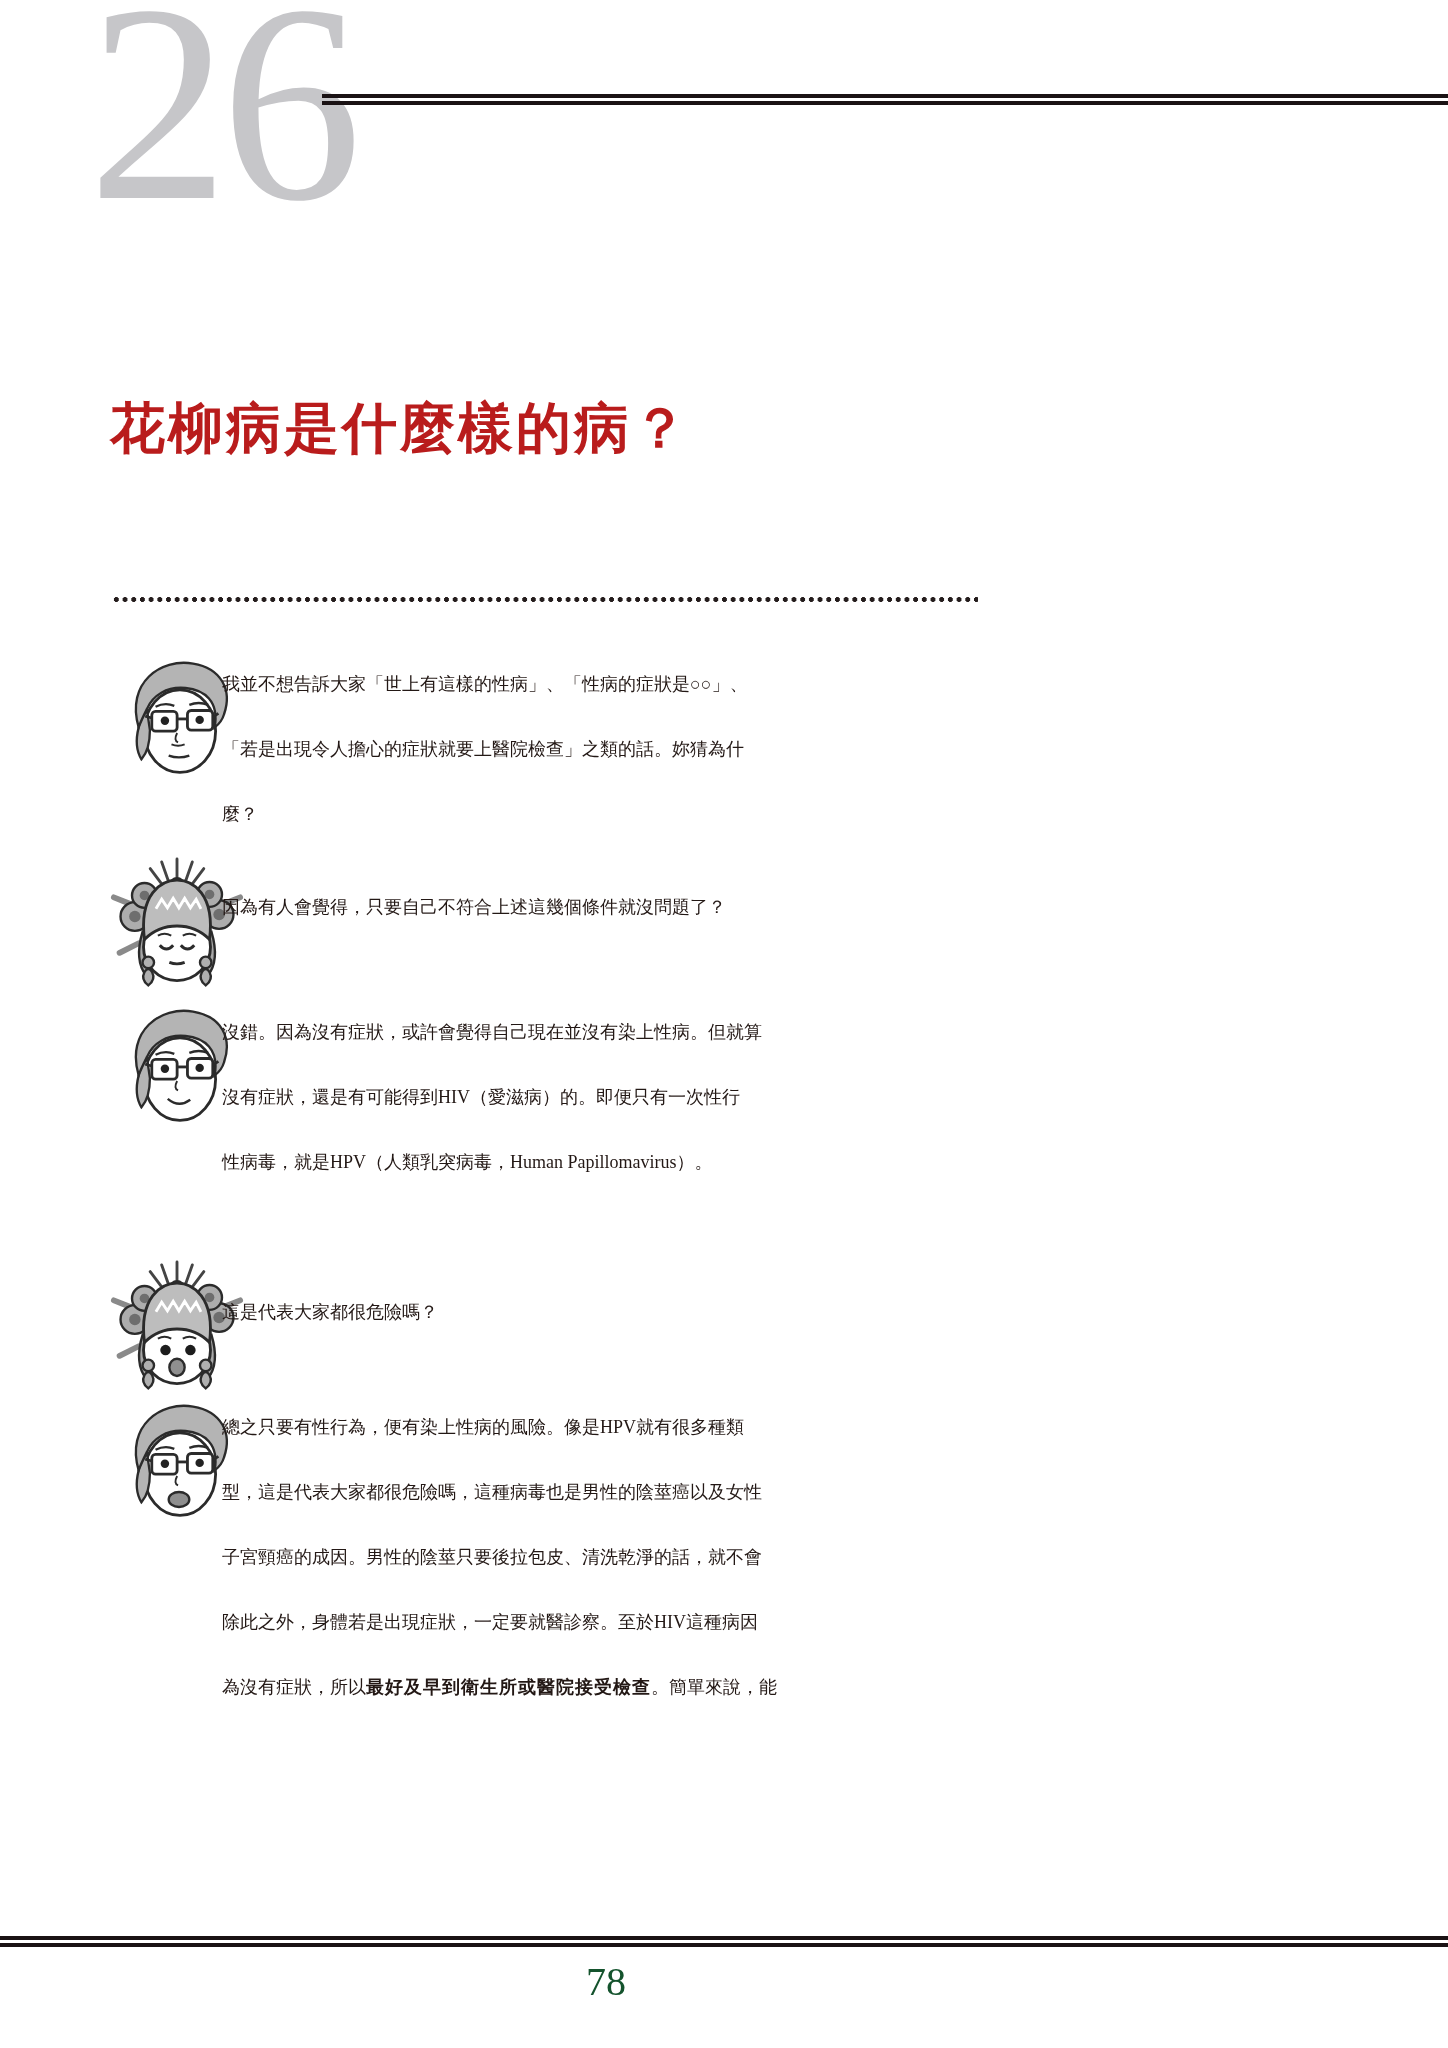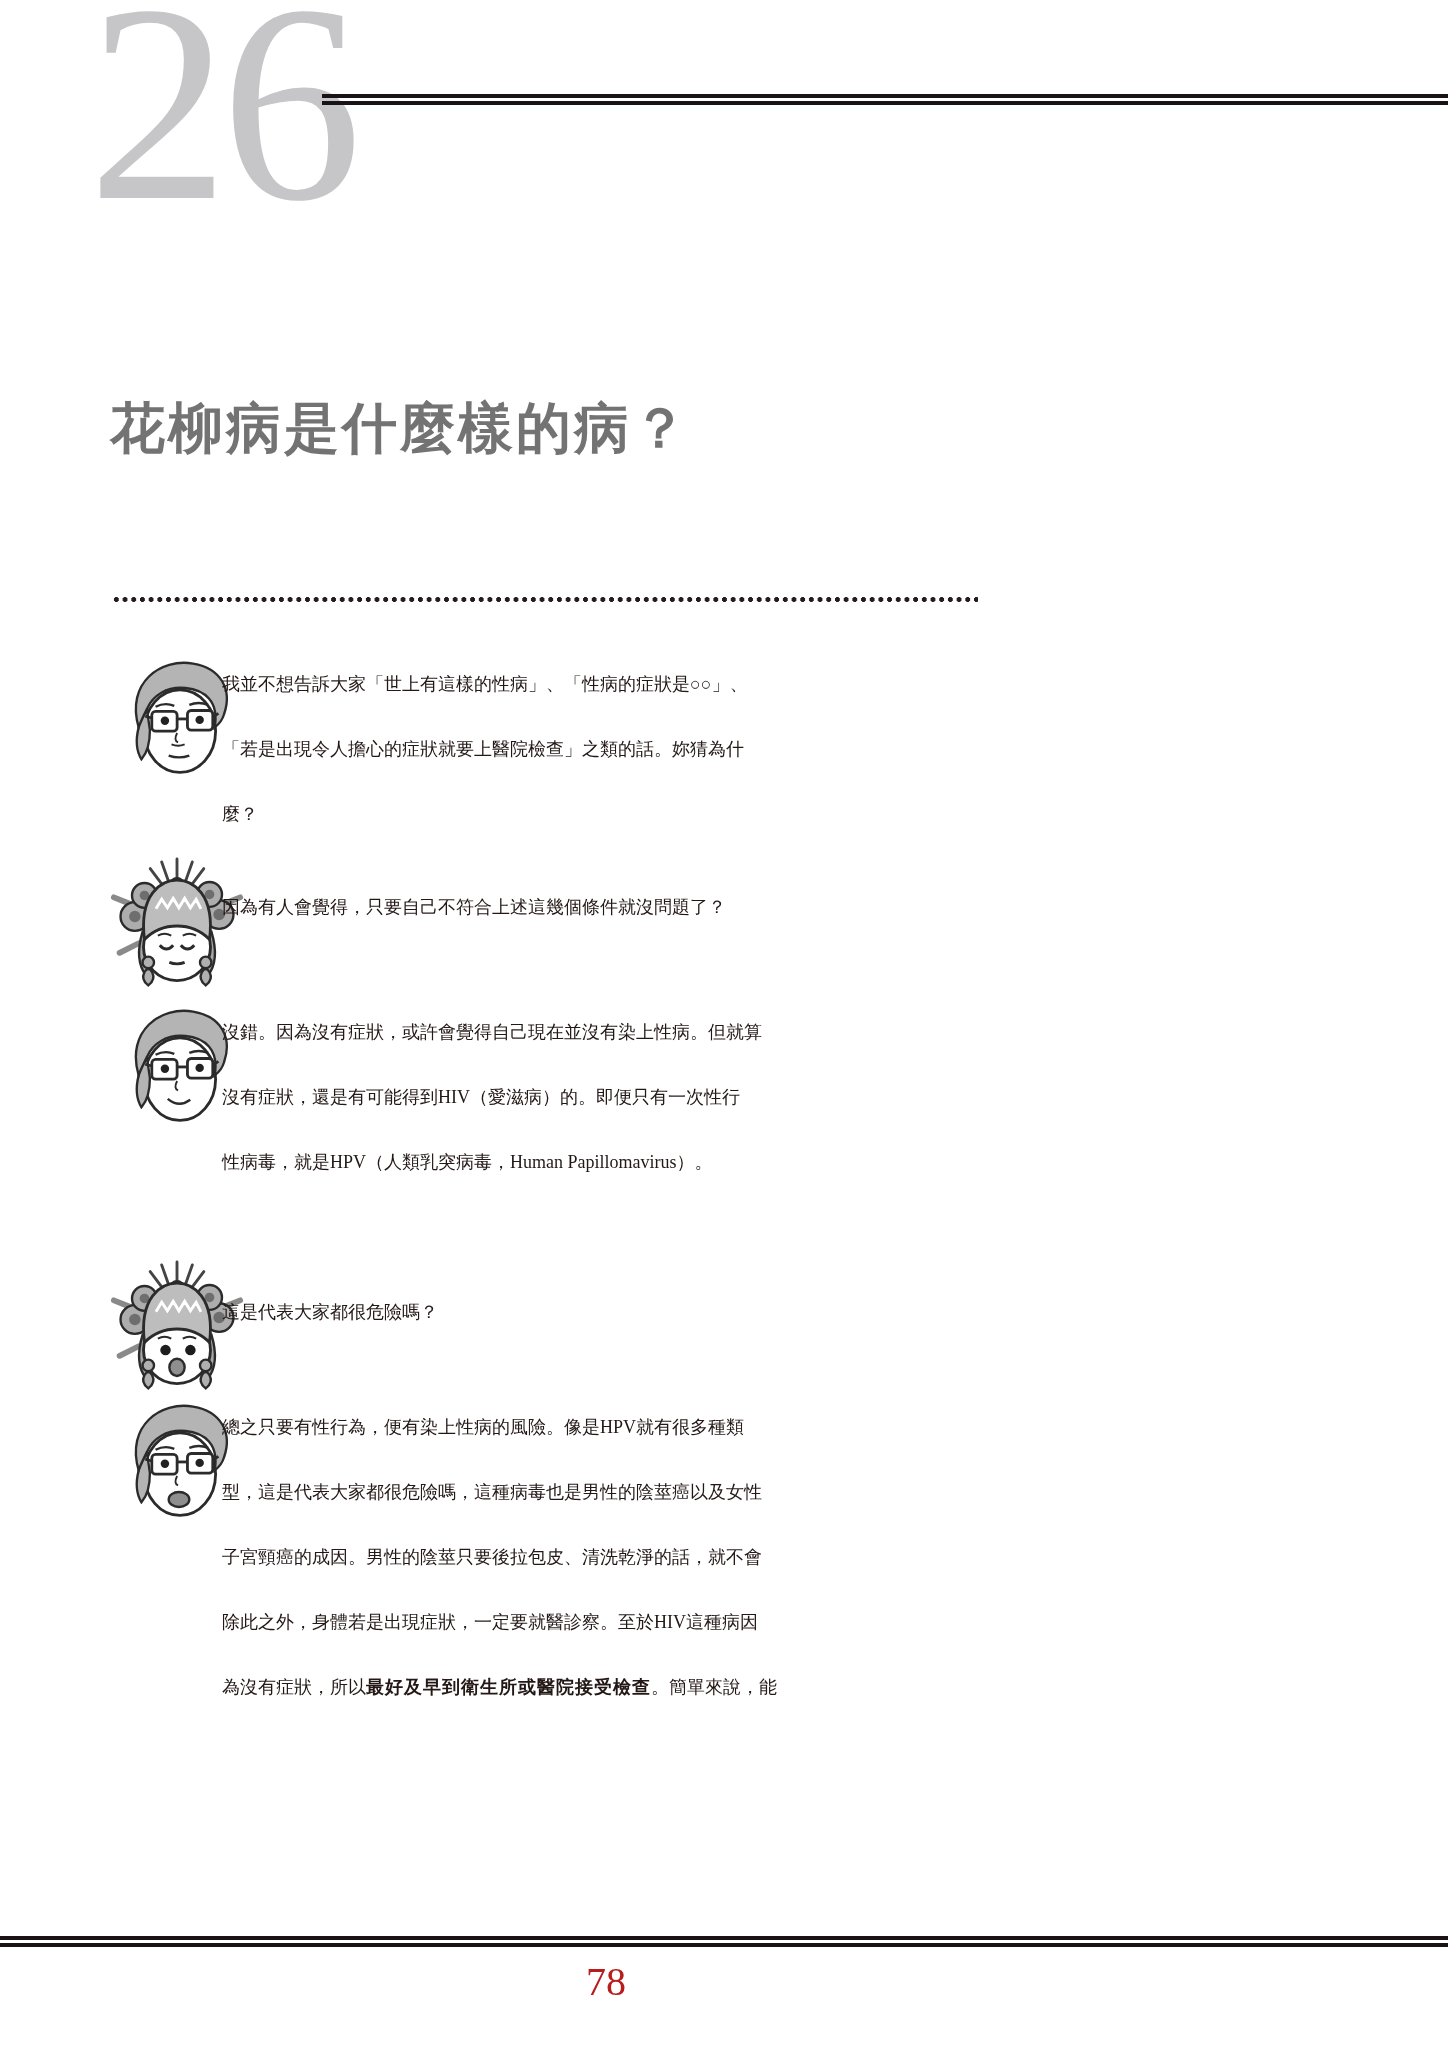--- a/index.html
+++ b/index.html
@@ -20,42 +20,42 @@
     font-family:"Liberation Serif", serif;
     letter-spacing:-8px;
   }
   .top-rule{
     position:absolute;left:322px;top:94px;width:1126px;height:3px;
     border-top:4px solid #1a1214;border-bottom:4px solid #1a1214;
   }
   .page-title{
     position:absolute;left:110px;top:392px;
     font-size:55px;font-weight:bold;letter-spacing:3px;
-    color:#737373;white-space:nowrap;
+    color:#b91c1c;white-space:nowrap;
   }
   .dotted-rule{
     position:absolute;left:112px;top:596px;width:866px;height:7px;
     background-image:radial-gradient(circle, #241c1c 2.2px, rgba(0,0,0,0) 2.6px);
     background-size:8.7px 7px;background-repeat:repeat-x;background-position:0 center;
   }
   .dialogue-row{position:absolute;left:118px;}
   .avatar{position:absolute;left:0;top:0;}
   .dialogue-text{
     position:absolute;left:104px;top:0;width:790px;
     font-size:18px;line-height:65px;color:#231815;
   }
   .line{white-space:nowrap;height:65px;}
   .bold-seg{font-weight:700;font-family:"Liberation Sans", sans-serif;letter-spacing:1px;margin-top:21px;}
   .bottom-rule{
     position:absolute;left:0;top:1936px;width:1448px;height:3px;
     border-top:4px solid #1a1214;border-bottom:4px solid #1a1214;
   }
   .page-number{
     position:absolute;left:0;top:1958px;width:1212px;
-    text-align:center;font-size:40px;color:#b91c1c;
+    text-align:center;font-size:40px;color:#14532d;
   }
   svg .ln{stroke:#2b2b2b;fill:none;}
 </style>
 </head>
 <body>
 
 <div class="page">
 
   <div class="chapter-number">26</div>
 

